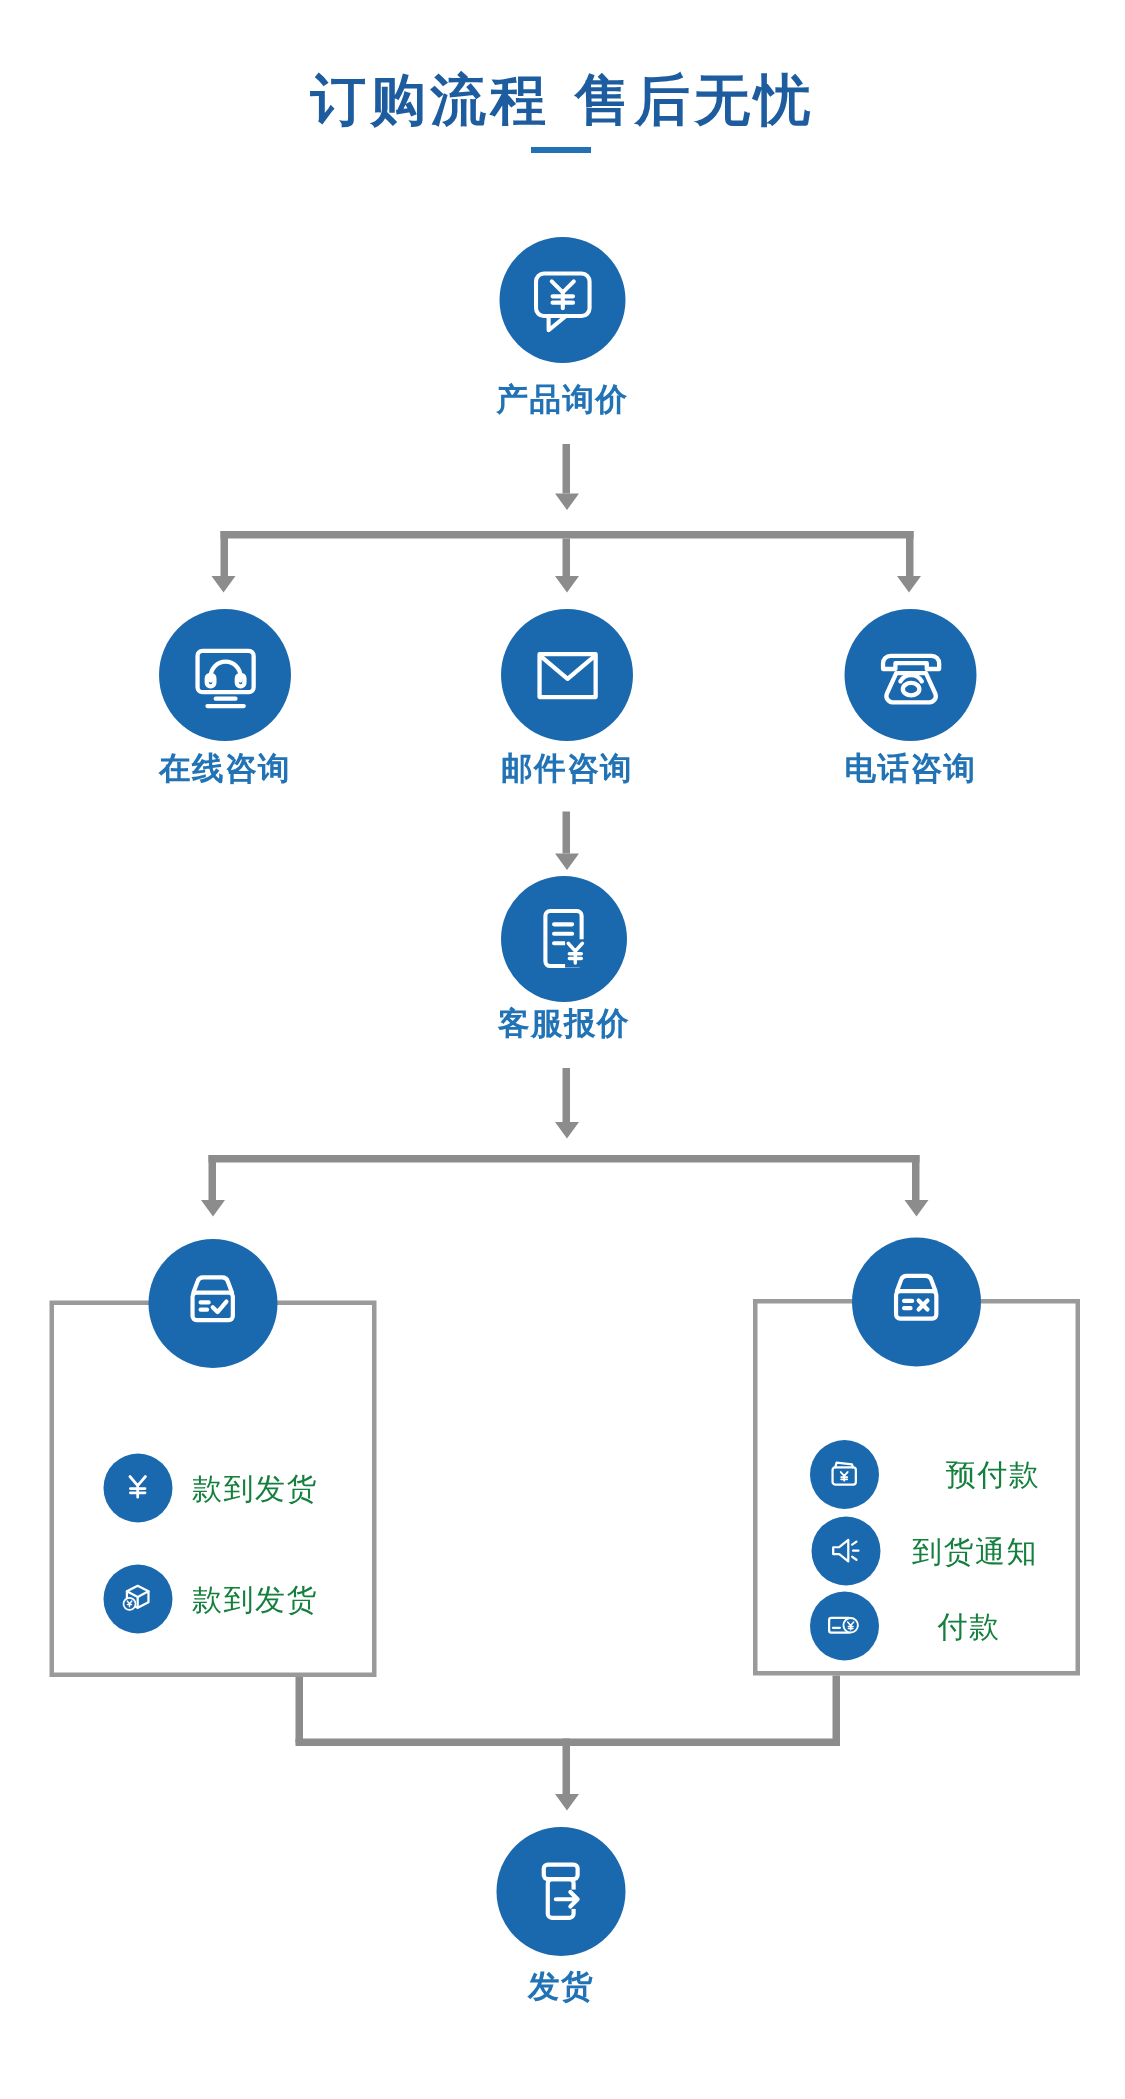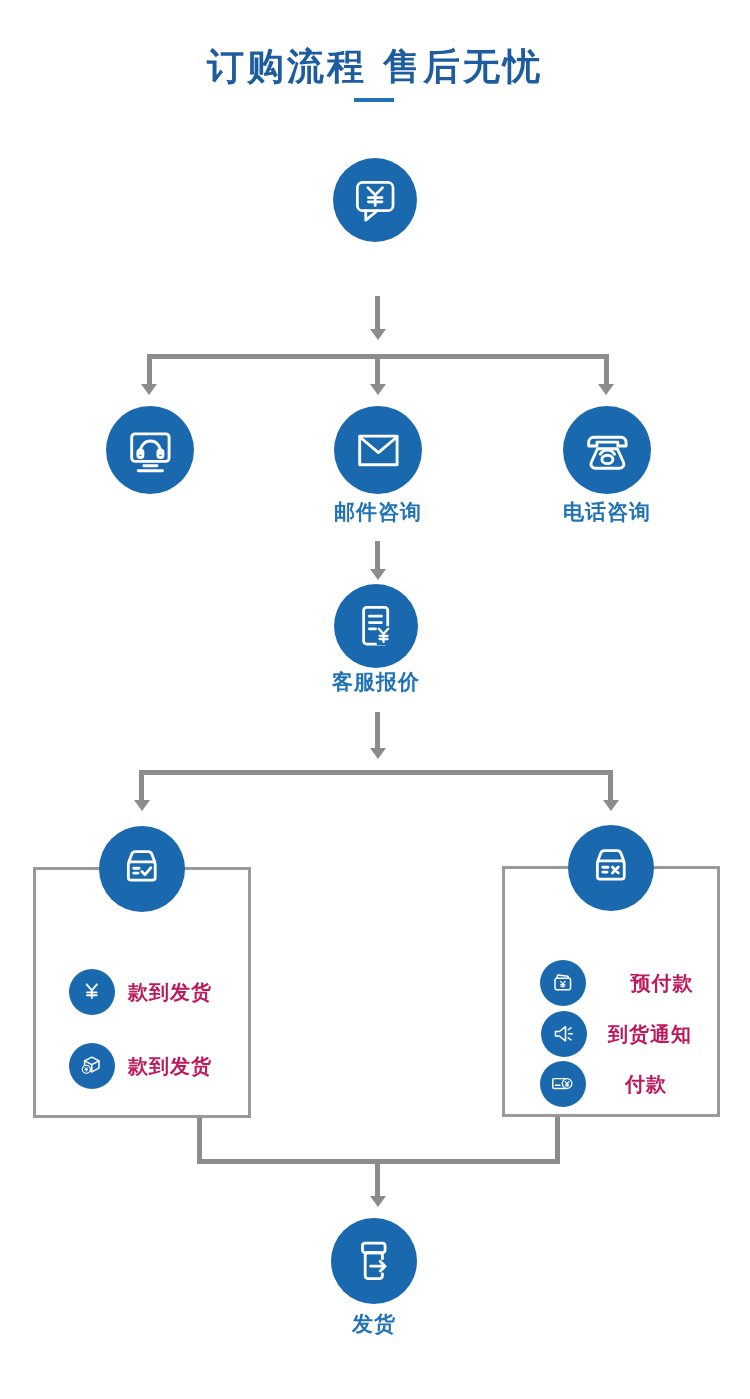--- a/index.html
+++ b/index.html
@@ -16,21 +16,21 @@
   .circle{
     position:absolute;border-radius:50%;background:#1a69ae;
     display:flex;align-items:center;justify-content:center;z-index:3;
   }
   .circle svg{width:60%;height:60%;}
   .node-label{
     position:absolute;color:#2173b5;font-size:21px;font-weight:600;
     text-align:center;letter-spacing:1px;z-index:3;
   }
   .item-label{
-    position:absolute;color:#be185d;font-size:20px;font-weight:700;
+    position:absolute;color:#15803d;font-size:20px;font-weight:400;
     text-align:center;letter-spacing:1px;z-index:3;
   }
   .conn{position:absolute;background:#8c8c8c;z-index:2;}
   .ahead{
     position:absolute;width:0;height:0;z-index:2;
     border-left:8px solid transparent;border-right:8px solid transparent;
     border-top:11px solid #8c8c8c;
   }
   .box{
     position:absolute;border:3px solid #9a9a9a;background:#fff;
@@ -45,40 +45,42 @@
   <h1 class="page-title">订购流程  售后无忧</h1>
   <div class="title-dash"></div>
 
   <div class="circle" style="left:333px;top:158px;width:84px;height:84px">
       <svg viewBox="0 0 48 48" fill="none" stroke="#ffffff" stroke-width="2.6" stroke-linecap="round" stroke-linejoin="round" xmlns="http://www.w3.org/2000/svg">
         <rect x="7" y="7" rx="5" width="34" height="27"></rect>
         <path d="M15 34 V43 L26 34"></path>
         <path d="M17 12 L24 19 L31 12 M24 19 V29 M17.5 21.5 H30.5 M17.5 25.5 H30.5"></path>
       </svg>
     </div>
+  <div class="node-label" style="left:295px;top:252px;width:160px">产品询价</div>
 
   <div class="conn" style="left:375px;top:296px;width:5px;height:33px"></div>
   <div class="ahead" style="left:370px;top:329px"></div>
   <div class="conn" style="left:147px;top:354px;width:462px;height:5px"></div>
   <div class="conn" style="left:147px;top:354px;width:5px;height:30px"></div>
   <div class="ahead" style="left:141px;top:384px"></div>
   <div class="conn" style="left:375px;top:359px;width:5px;height:25px"></div>
   <div class="ahead" style="left:370px;top:384px"></div>
   <div class="conn" style="left:604px;top:354px;width:5px;height:30px"></div>
   <div class="ahead" style="left:598px;top:384px"></div>
 
   <div class="circle" style="left:106px;top:406px;width:88px;height:88px">
       <svg viewBox="0 0 48 48" fill="none" stroke="#ffffff" stroke-width="2.6" stroke-linecap="round" stroke-linejoin="round" xmlns="http://www.w3.org/2000/svg">
         <rect x="7" y="9" width="34" height="25" rx="3"></rect>
         <path d="M15 27 v-2.5 a9 9 0 0 1 18 0 V27"></path>
         <rect x="12.6" y="23.5" width="4.6" height="7" rx="2.2"></rect>
         <rect x="30.8" y="23.5" width="4.6" height="7" rx="2.2"></rect>
         <path d="M18 38 H30 M13 42.5 H35"></path>
       </svg>
     </div>
+  <div class="node-label" style="left:70px;top:498px;width:160px">在线咨询</div>
 
   <div class="circle" style="left:334px;top:406px;width:88px;height:88px">
       <svg viewBox="0 0 48 48" fill="none" stroke="#ffffff" stroke-width="2.6" stroke-linecap="round" stroke-linejoin="round" xmlns="http://www.w3.org/2000/svg">
         <rect x="7" y="11" width="34" height="26"></rect>
         <path d="M8 12.5 L24 26 L40 12.5"></path>
       </svg>
     </div>
   <div class="node-label" style="left:298px;top:498px;width:160px">邮件咨询</div>
 
   <div class="circle" style="left:563px;top:406px;width:88px;height:88px">

